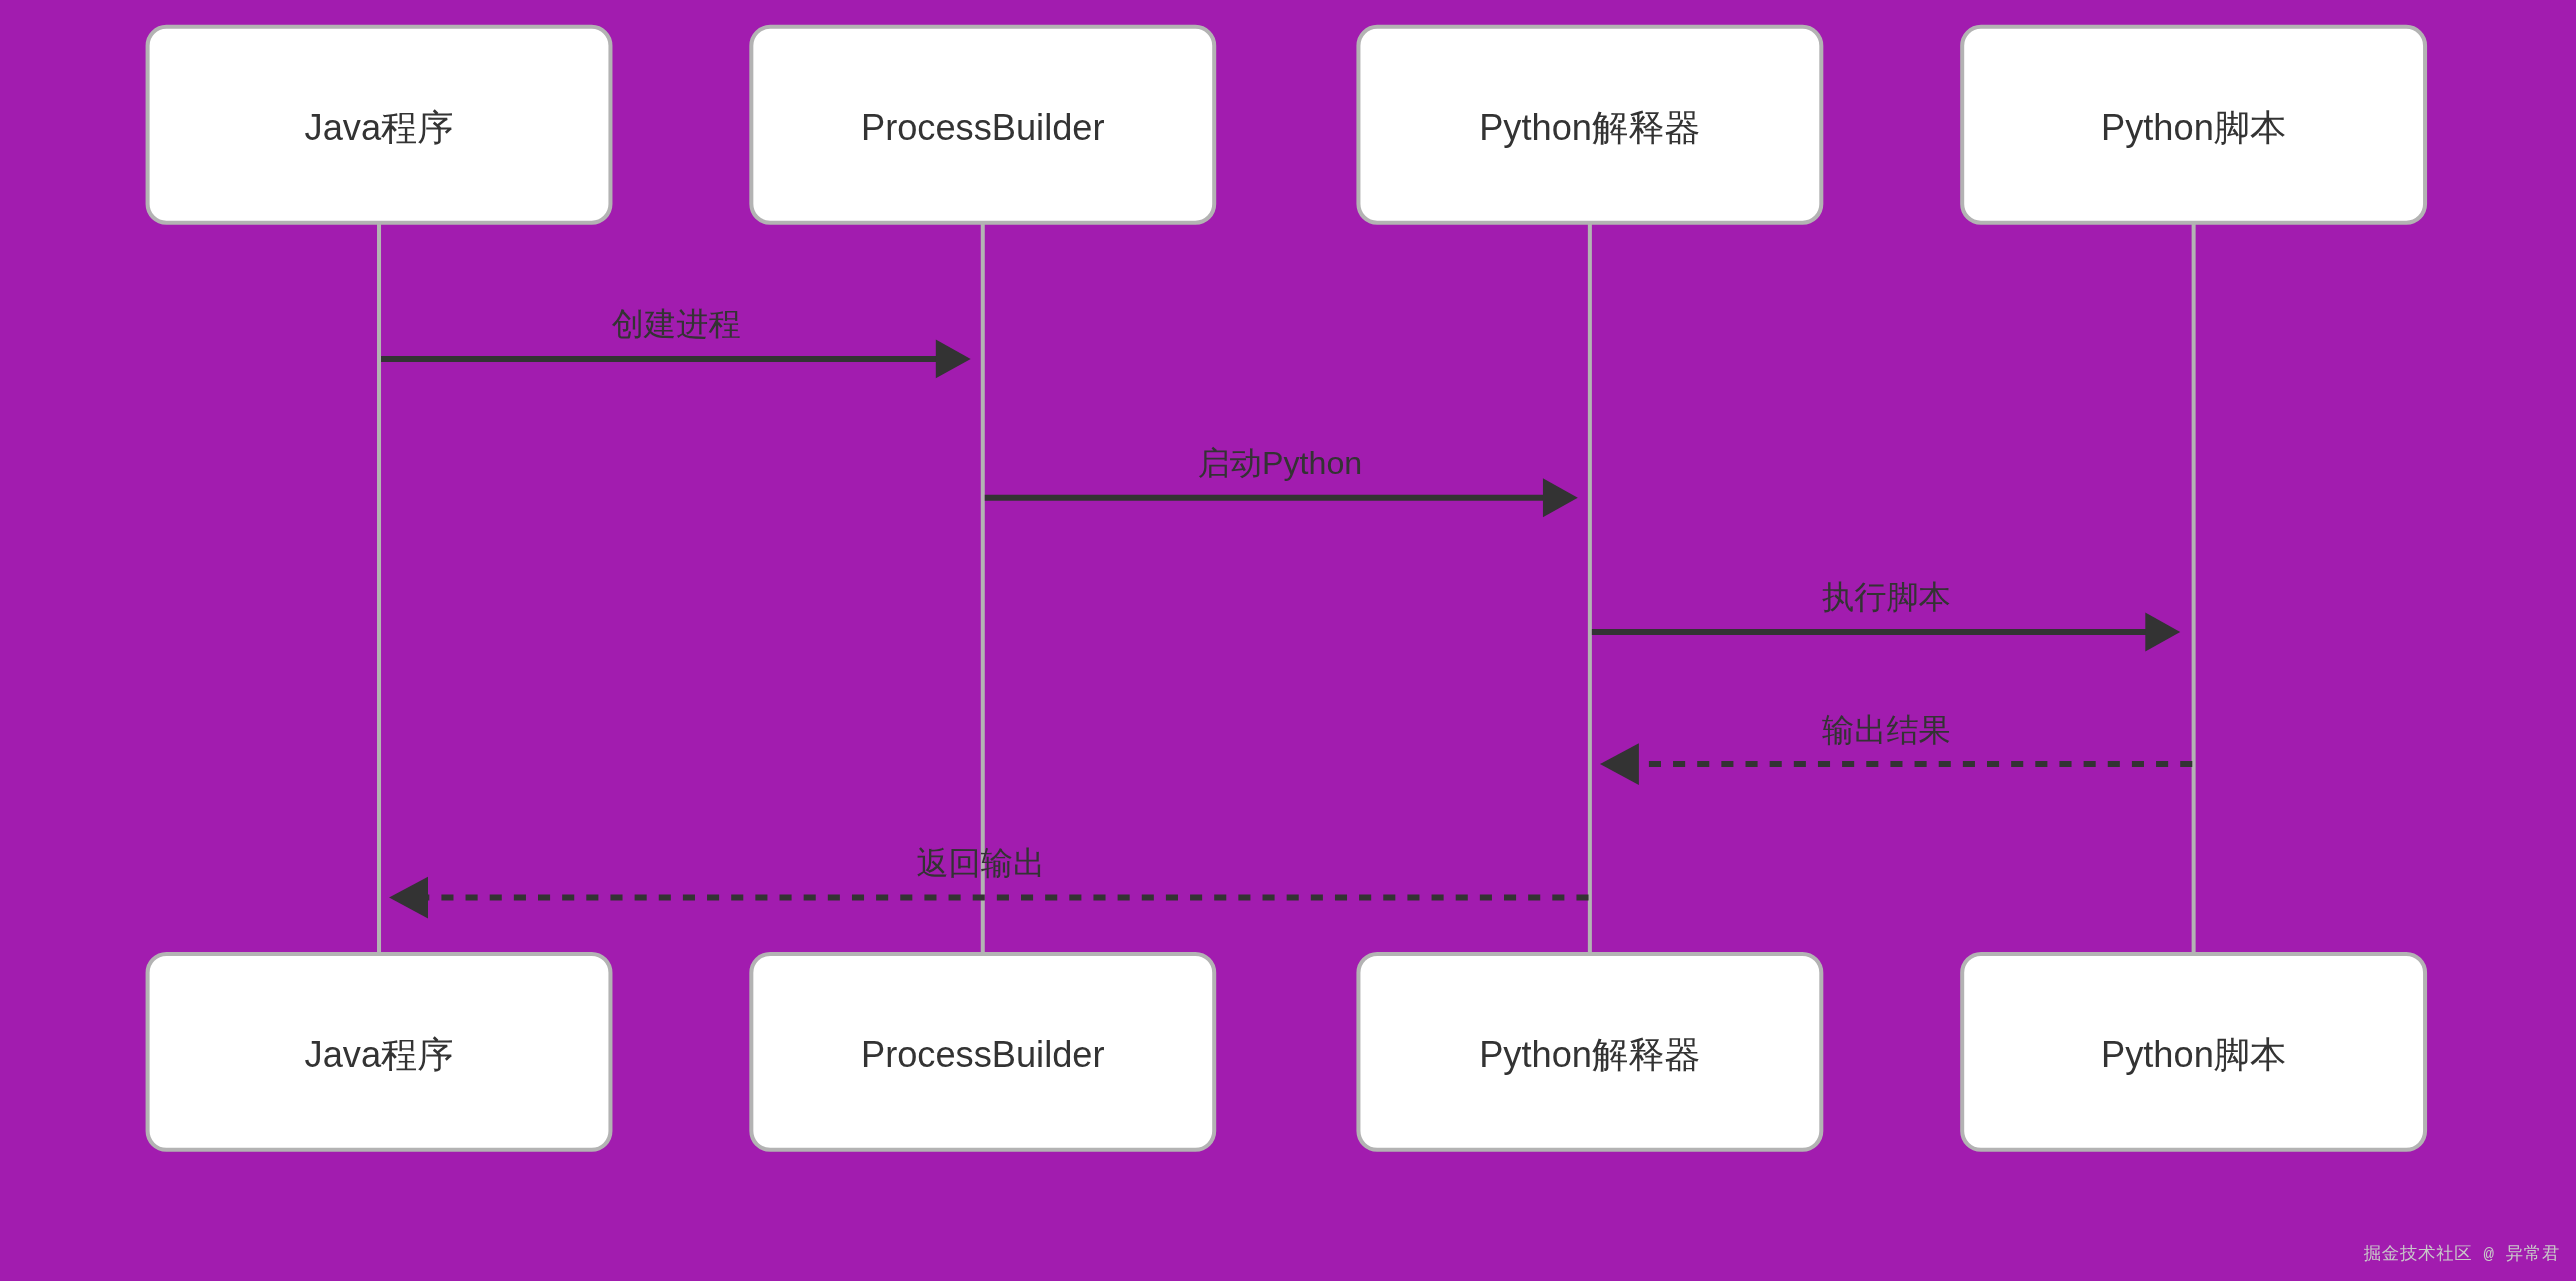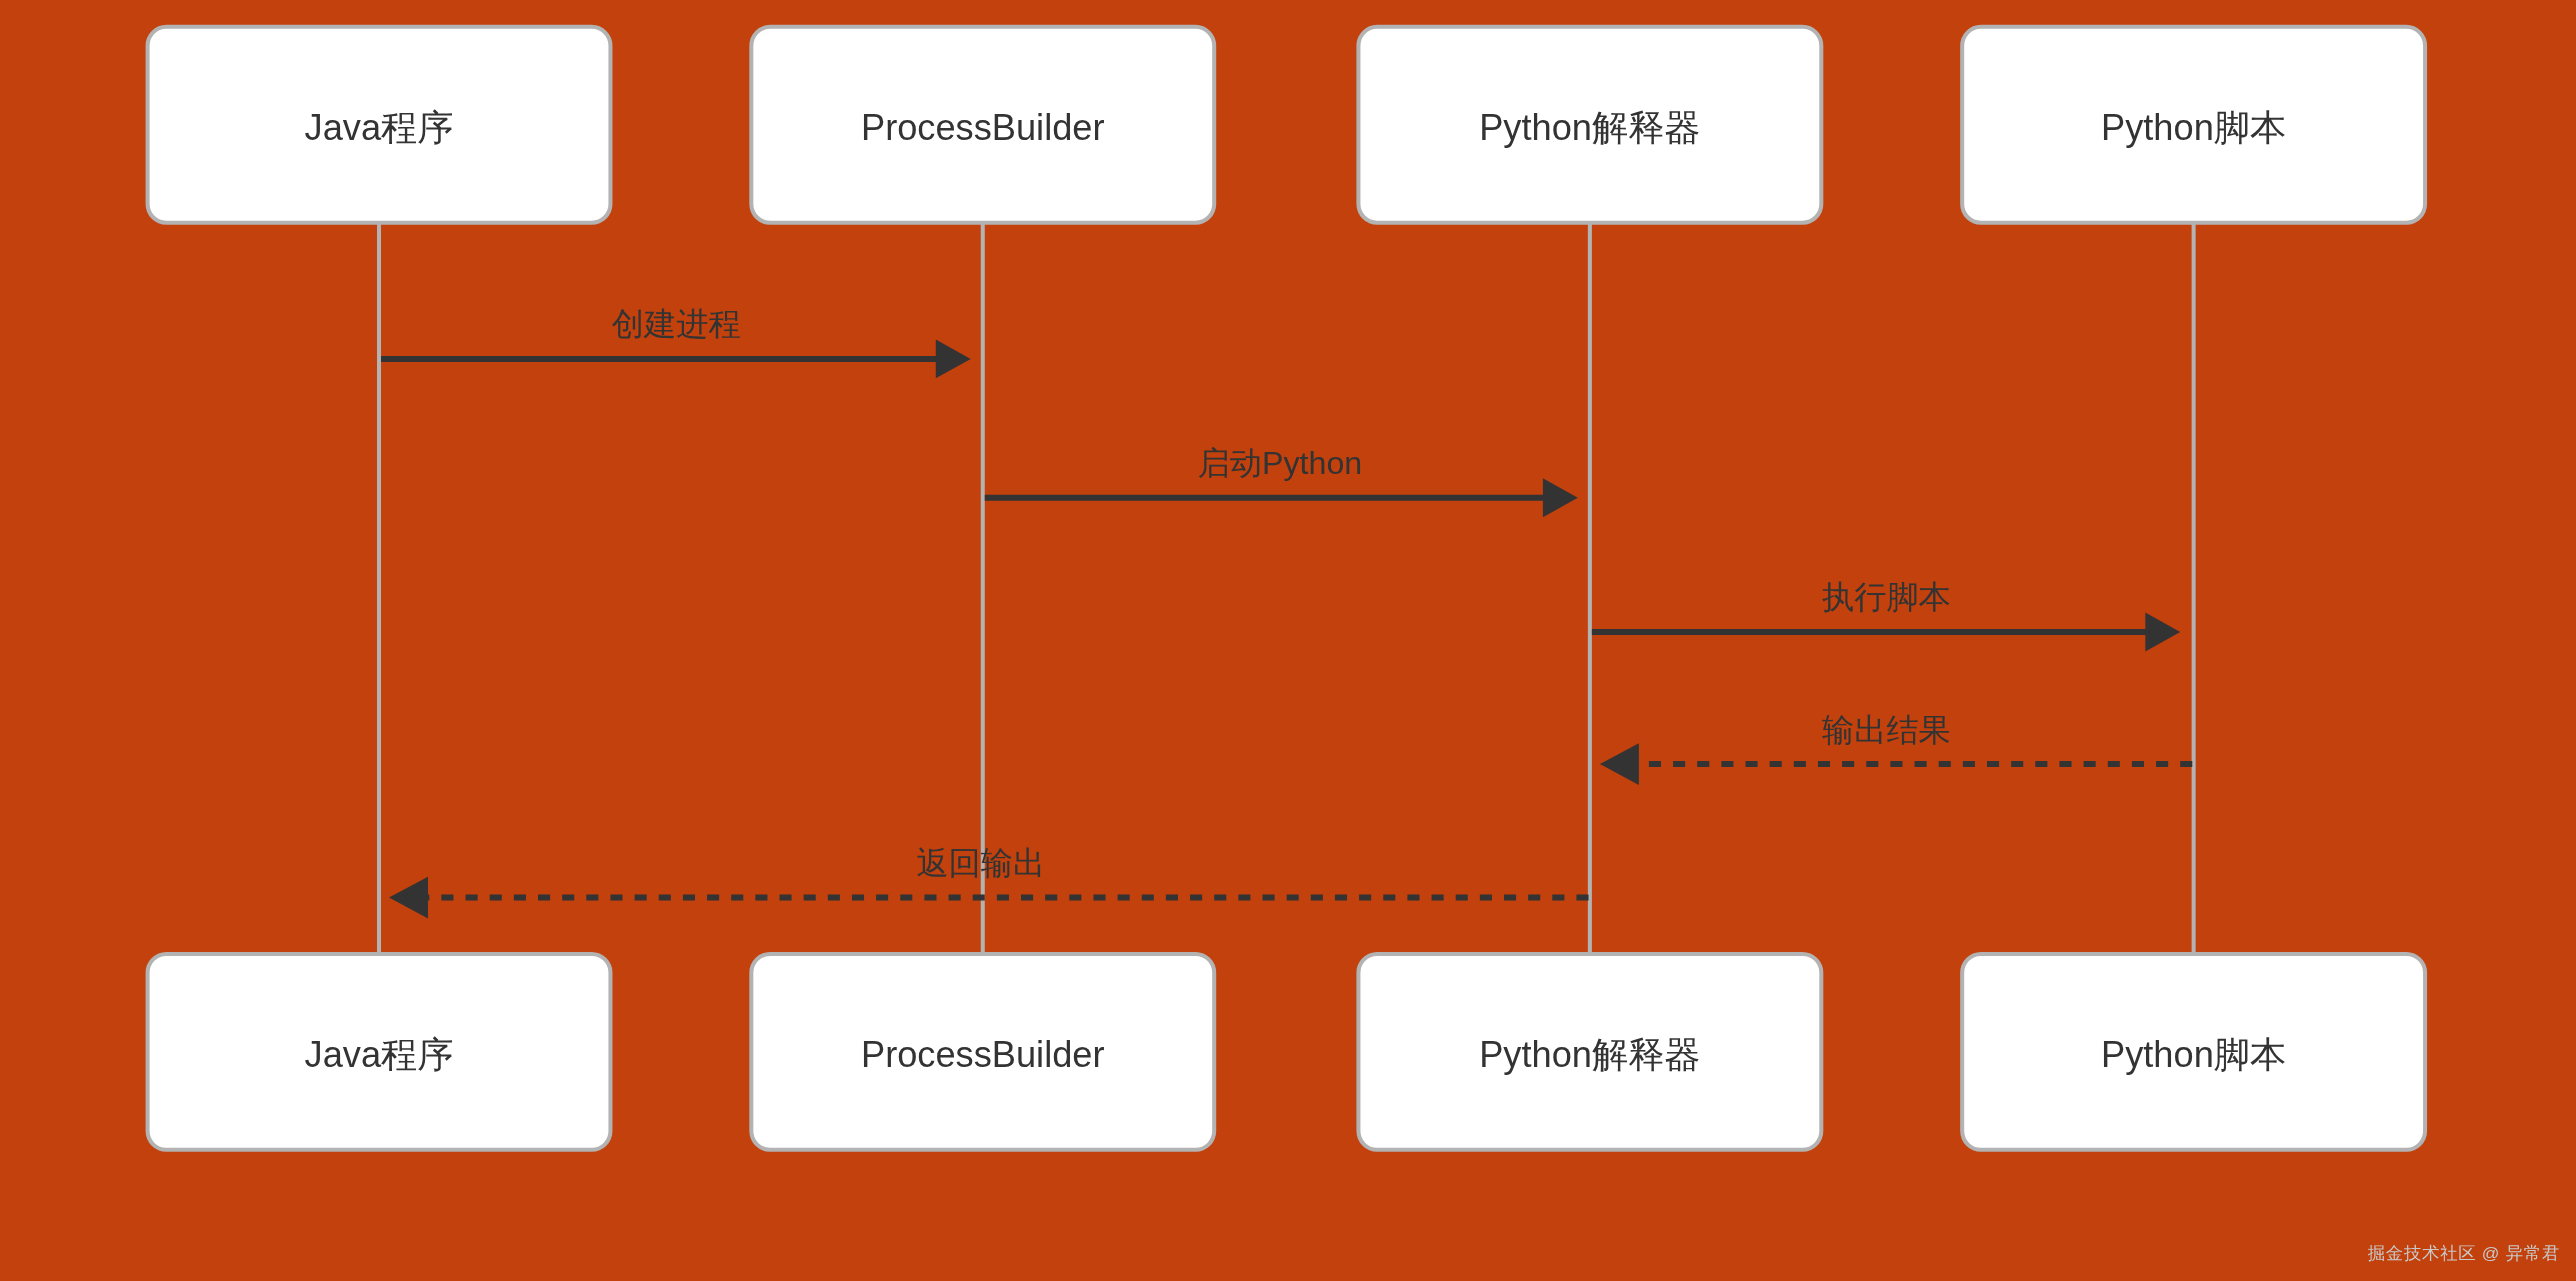--- a/index.html
+++ b/index.html
@@ -10,21 +10,21 @@
   body {
     width: 2576px;
     height: 1282px;
     overflow: hidden;
     font-family: "Liberation Sans", "DejaVu Sans", sans-serif;
   }
   #diagram-root {
     position: relative;
     width: 2576px;
     height: 1282px;
-    background: #c2410c;
+    background: #a21caf;
   }
   #seq-svg {
     position: absolute;
     left: 0;
     top: 0;
     width: 2576px;
     height: 1282px;
     display: block;
   }
   .participant-box {
@@ -64,21 +64,21 @@
     font-family: "Liberation Sans", "DejaVu Sans", sans-serif;
     font-size: 48px;
     text-anchor: middle;
     dominant-baseline: alphabetic;
   }
   .watermark-text {
     position: absolute;
     right: 16px;
     bottom: 17.4px;
     color: #c9c9c9;
-    font-family: Liberation Sans, sans-serif;
+    font-family: Liberation Mono, monospace;
     font-size: 17.4px;
     letter-spacing: 0.7px;
     white-space: nowrap;
     user-select: none;
   }
 </style>
 </head>
 <body>
 
 <div id="diagram-root">

